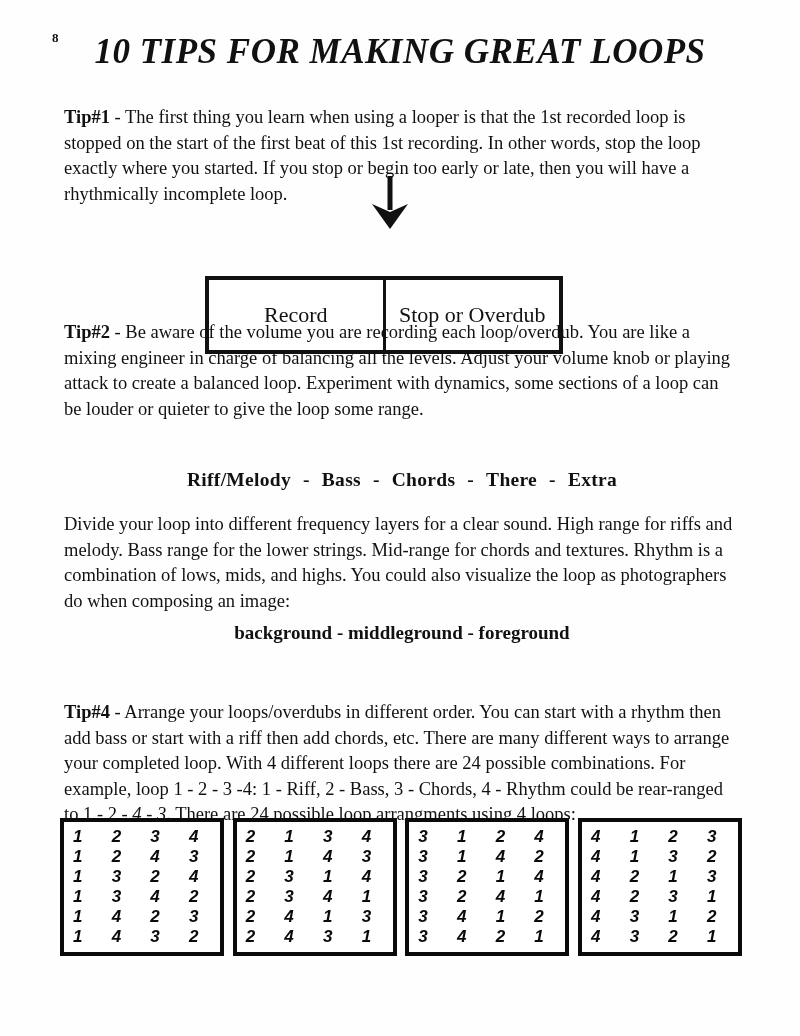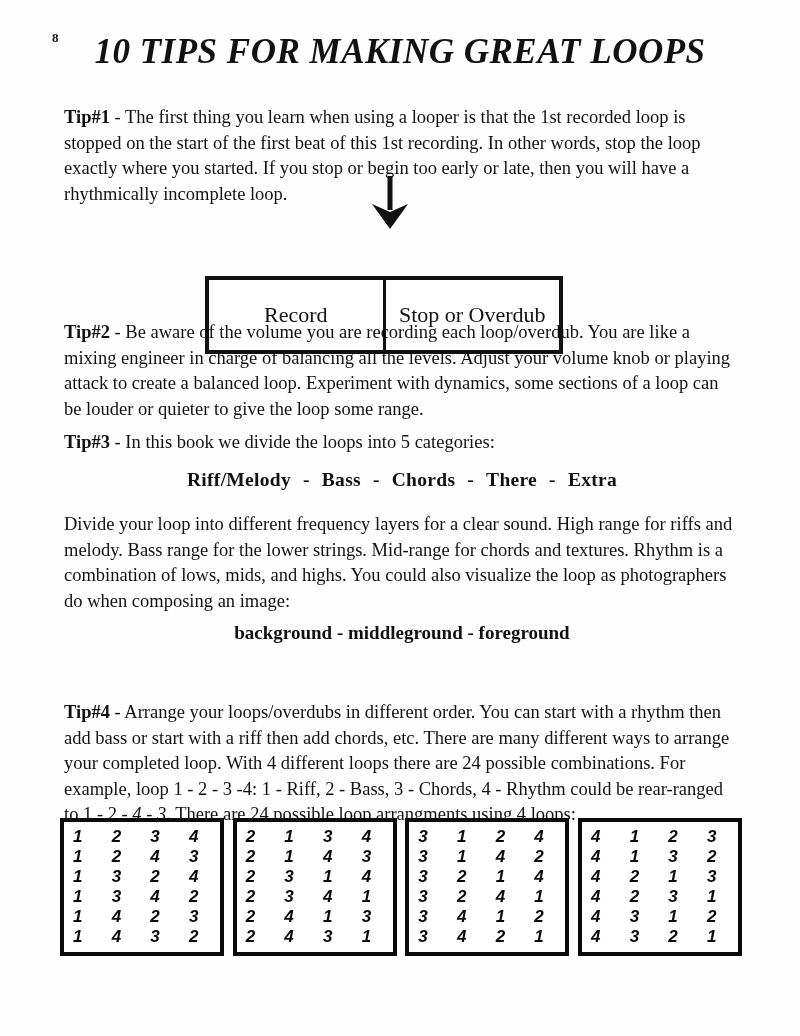--- a/index.html
+++ b/index.html
@@ -181,23 +181,20 @@
 
   <div class="diagram">
     <div class="diagram-cell left">Record</div>
     <div class="diagram-cell">Stop or Overdub</div>
   </div>
 
   <div class="tip" id="tip2">
     <b>Tip#2</b><span> - </span><span>Be aware of the volume you are recording each loop/overdub.  You are like a mixing engineer in charge of balancing all the levels.  Adjust your volume knob or playing attack to create a balanced loop.  Experiment with dynamics, some sections of a loop can be louder or quieter to give the loop some range.</span>
   </div>
 
-  <div class="tip" id="tip3">
-    <b>Tip#3</b><span> - </span><span> In this book we divide the loops into 5 categories:</span>
-  </div>
 
   <div class="center-line" id="categories-line">
     <span class="cat">Riff/Melody</span><span class="sep">-</span><span class="cat">Bass</span><span class="sep">-</span><span class="cat">Chords</span><span class="sep">-</span><span class="cat">There</span><span class="sep">-</span><span class="cat">Extra</span>
   </div>
 
   <div class="tip" id="para-freq">Divide your loop into different frequency layers for a clear sound.  High range for riffs and melody.  Bass range for the lower strings.  Mid-range  for chords and textures. Rhythm is a combination of lows, mids, and highs.   You could also visualize the loop as photographers do when composing an image:</div>
 
   <div class="center-line" id="ground-line">background - middleground - foreground</div>
 
   <div class="tip" id="tip4">

